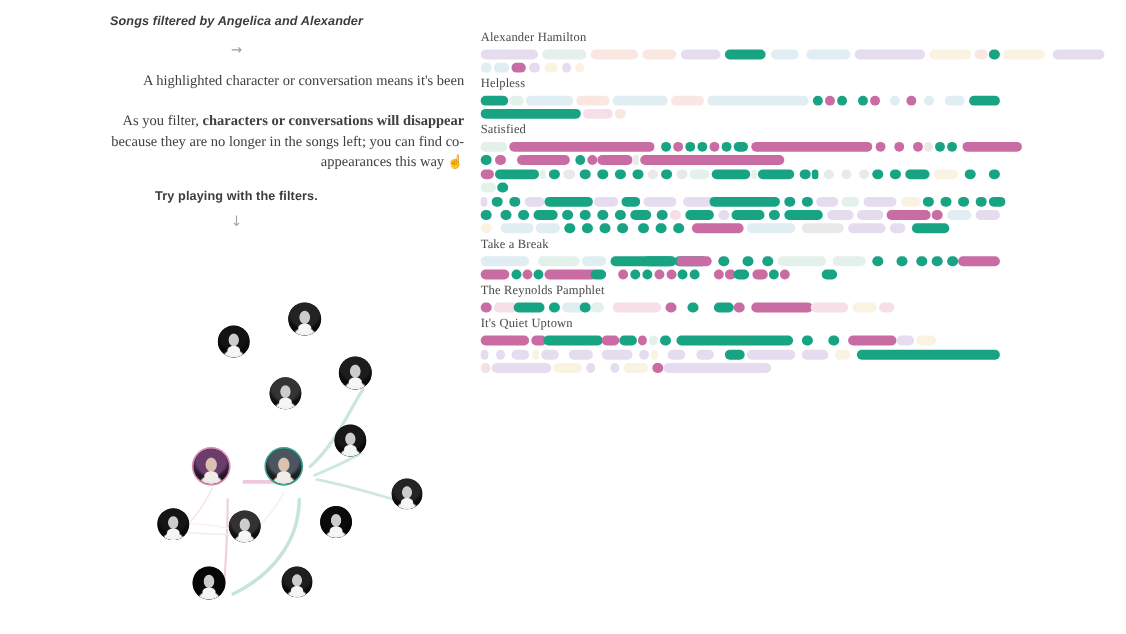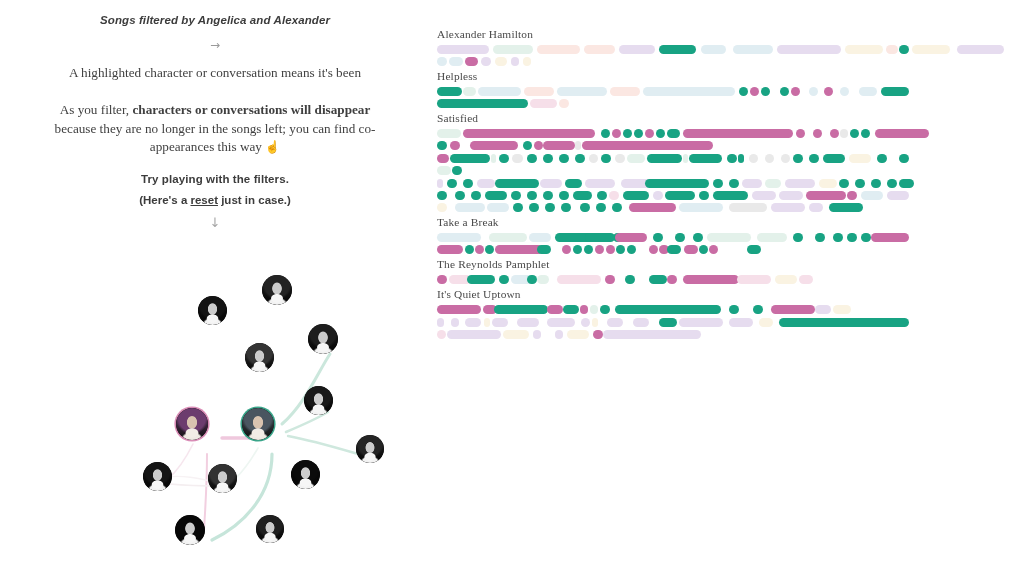--- a/index.html
+++ b/index.html
@@ -35,21 +35,21 @@
     margin-top: 13px;
     margin-bottom: 13px;
     font-family: "DejaVu Sans", sans-serif;
   }
   #explain-heading { margin-top: 0; margin-bottom: 11px; }
   .explain-body {
     font-family: "Liberation Serif", serif;
     font-size: 13.2px;
     line-height: 18.6px;
     color: #3f3f3f;
-    text-align: center;
+    text-align: right;
     padding: 0 8px;
     margin: 0;
   }
   .explain-body b { font-weight: bold; }
   .emoji-point { color: #e3a93c; font-size: 12px; }
   #try-heading { margin-top: 16px; }
   #reset-line {
     text-align: center;
     font-family: "Liberation Sans", sans-serif;
     font-weight: bold;
@@ -135,23 +135,20 @@
     <p class="explain-body">
       <span>A highlighted character or conversation means it's been</span><br>
       <br>
       <span>As you filter, </span><b>characters or conversations will disappear</b><br>
       <span>because they are no longer in the songs left; you can find co-</span><br>
       <span>appearances this way </span><span class="emoji-point">☝</span>
     </p>
 
     <div class="intro-heading" id="try-heading">Try playing with the filters.</div>
 
-    <div id="reset-line">
-      <span>(Here's a </span><a id="reset-link">reset</a><span> just in case.)</span>
-    </div>
 
     <div class="down-arrow">↓</div>
   </div>
 
   <div id="network-graph">
     <svg id="network-edges" width="430" height="300">
         <path d="M 222 166 L 260 166" stroke="#efc8dd" stroke-width="3.4" fill="none" stroke-linecap="round"></path>
         <path d="M 207 182 C 207 215, 205 240, 204 258" stroke="#f2cfe0" stroke-width="2" fill="none" stroke-linecap="round"></path>
         <path d="M 193 172 C 185 188, 176 200, 168 207" stroke="#f6e6ee" stroke-width="1.6" fill="none" stroke-linecap="round"></path>
         <path d="M 288 164 C 320 170, 350 180, 372 186" stroke="#cfe8de" stroke-width="2.4" fill="none" stroke-linecap="round"></path>

